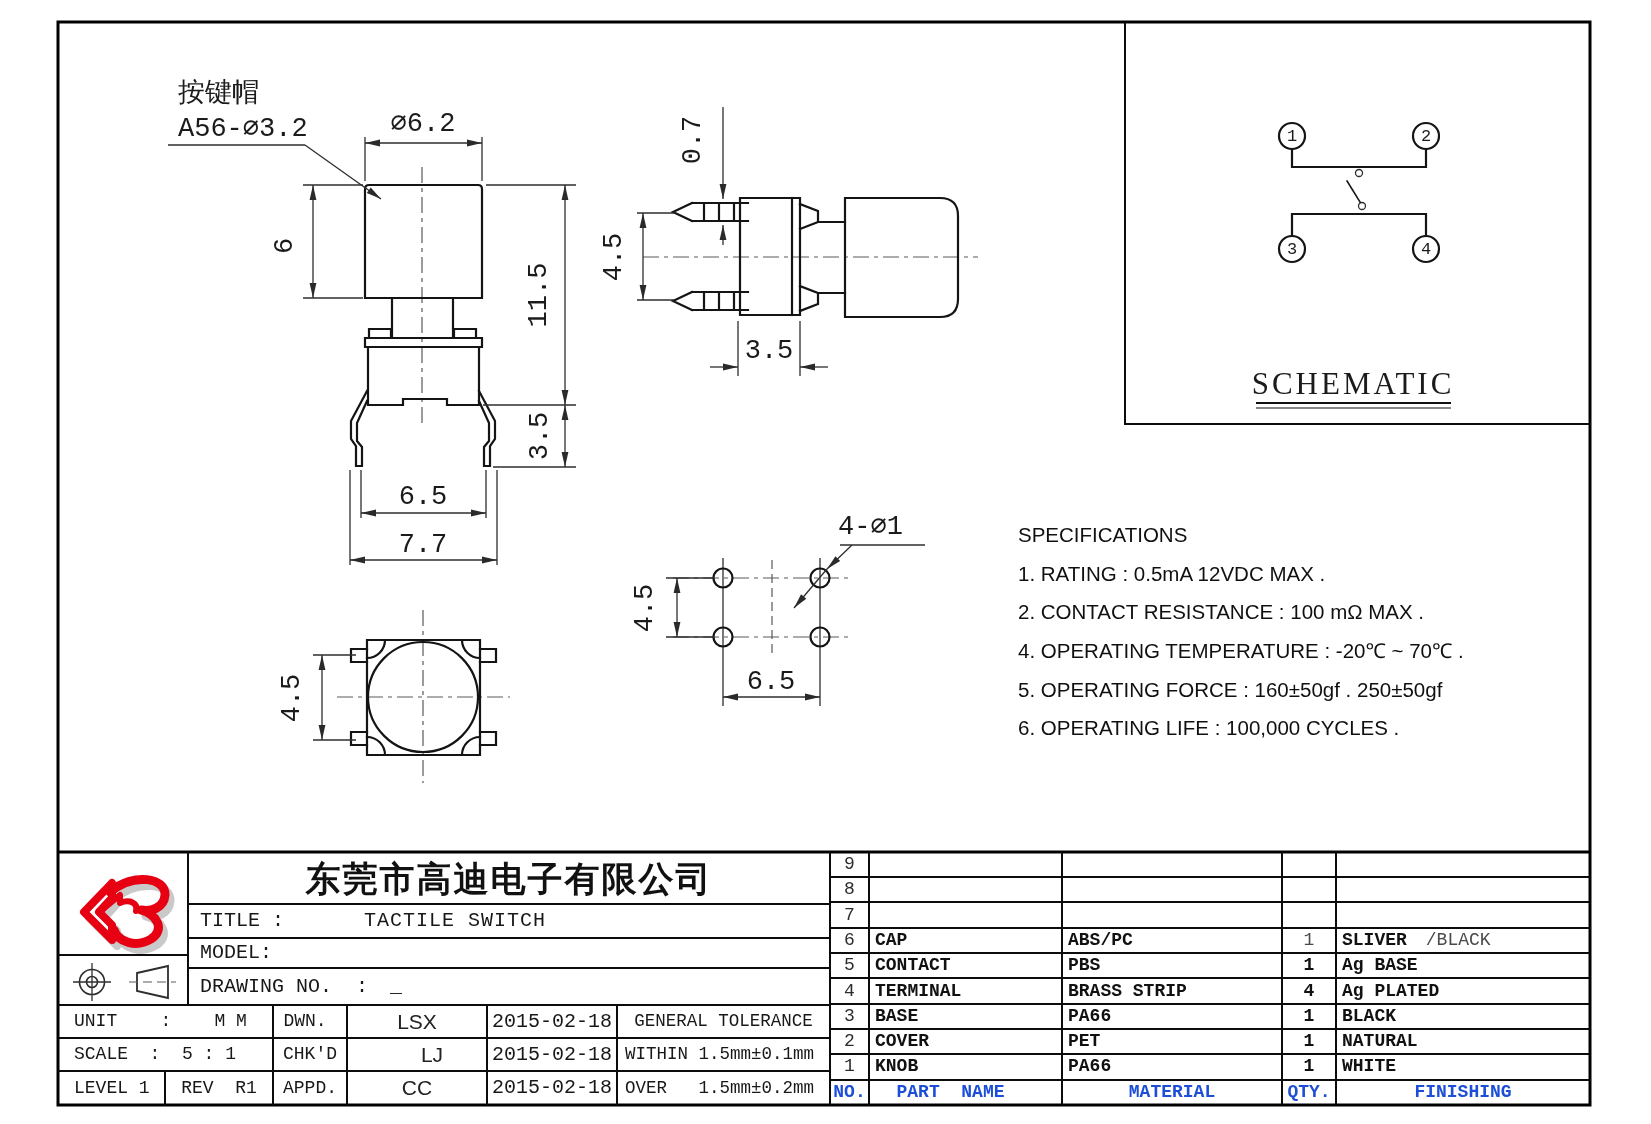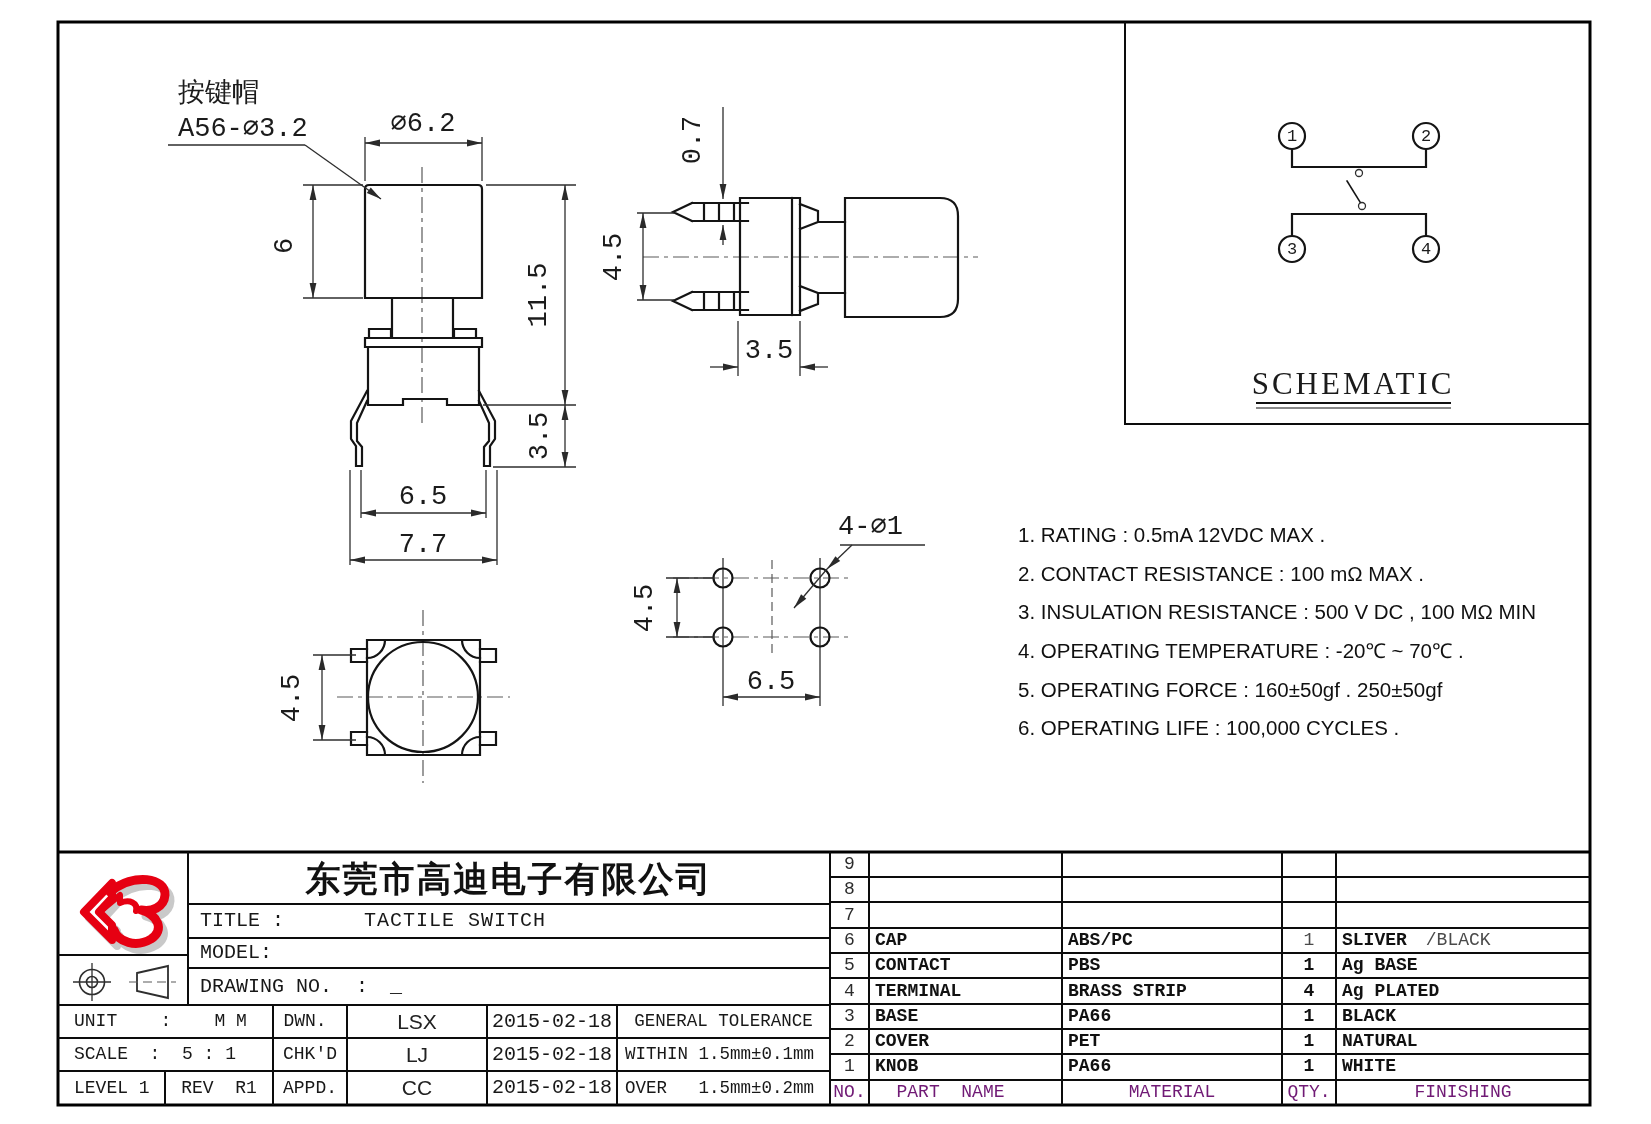--- a/index.html
+++ b/index.html
@@ -26,21 +26,21 @@
   .name-f{font-family:"Liberation Sans",sans-serif;font-size:21px;color:#222;}
   .ctr{text-align:center;}
   .pt-row{position:absolute;left:830px;width:760px;height:25.3px;line-height:25.3px;font-size:18px;}
   .pt-row span{position:absolute;top:0;height:25.3px;line-height:25.3px;white-space:pre;}
   .pt-no{left:0;width:39px;text-align:center;color:#2c2c2c;font-family:"Liberation Mono",monospace;}
   .pt-name{left:45px;font-family:"Liberation Mono",monospace;font-weight:bold;}
   .pt-mat{left:238px;font-family:"Liberation Mono",monospace;font-weight:bold;}
   .pt-qty{left:452px;width:54px;text-align:center;font-family:"Liberation Mono",monospace;font-weight:bold;}
   .pt-fin{left:512px;font-family:"Liberation Mono",monospace;font-weight:bold;}
   .lightt{font-weight:normal !important;color:#4a4a4a;}
-  .hdr span{font-weight:normal;color:#701a75;}
+  .hdr span{font-weight:bold;color:#1d4ed8;}
 </style>
 </head>
 <body>
 
 <svg class="abs" style="left:0;top:0" width="1651" height="1124" viewBox="0 0 1651 1124">
   <defs>
     <marker id="arr" orient="auto-start-reverse" markerUnits="userSpaceOnUse" markerWidth="17" markerHeight="8" refX="16" refY="4">
       <path d="M16,4 L1,0.6 L1,7.4 Z" fill="#2a2a2a"></path>
     </marker>
   </defs>
@@ -222,23 +222,23 @@
     </g>
     <g transform="translate(72,860)" stroke="#e60012" fill="none" stroke-linejoin="round" stroke-linecap="round">
       <path d="M12,52 L40,23 L40,38 L27,52 L40,65 L40,80 Z" stroke-width="8" fill="#fff"></path>
       <path d="M38,32 C62,12 94,18 93,35 C92,48 79,52 69,50 C86,55 93,70 79,79 C64,88 46,82 42,70" stroke-width="9"></path>
       <path d="M30,50 L48,35 L48,43 C58,39 66,43 64,51" stroke-width="6"></path>
     </g>
   </g>
 </svg>
 
 <div class="abs specs">
+  <div class="spec-line">SPECIFICATIONS</div>
   <div class="spec-line">1. RATING : 0.5mA 12VDC MAX .</div>
   <div class="spec-line">2. CONTACT RESISTANCE : 100 mΩ MAX .</div>
-  <div class="spec-line">3. INSULATION RESISTANCE : 500 V DC , 100 MΩ MIN</div>
   <div class="spec-line">4. OPERATING TEMPERATURE : -20℃ ~ 70℃ .</div>
   <div class="spec-line">5. OPERATING FORCE : 160±50gf . 250±50gf</div>
   <div class="spec-line">6. OPERATING LIFE : 100,000 CYCLES .</div>
 </div>
 
 <div class="abs tb-company">东莞市高迪电子有限公司</div>
 
 <div class="abs cad f20" style="left:200px;top:904px;height:34px;line-height:34px;">TITLE :</div>
 <div class="abs cad f20 ctr" style="left:250px;top:904px;width:410px;height:34px;line-height:34px;letter-spacing:1px;">TACTILE SWITCH</div>
 <div class="abs cad f20" style="left:200px;top:938px;height:30px;line-height:30px;">MODEL:</div>
@@ -248,21 +248,21 @@
 <div class="abs cad f18" style="left:74px;top:1005px;height:33px;line-height:33px;">UNIT    :    M M</div>
 <div class="abs cad f18" style="left:74px;top:1038px;height:37px;line-height:33px;">SCALE  :  5 : 1</div>
 <div class="abs cad f18" style="left:74px;top:1071px;height:34px;line-height:34px;">LEVEL 1</div>
 <div class="abs cad f18 ctr" style="left:165px;top:1071px;width:108px;height:34px;line-height:34px;">REV  R1</div>
 
 <div class="abs cad f18 ctr" style="left:273px;top:1005px;width:64px;height:33px;line-height:33px;">DWN.</div>
 <div class="abs cad f18 ctr" style="left:273px;top:1038px;width:74px;height:33px;line-height:33px;">CHK'D</div>
 <div class="abs cad f18 ctr" style="left:273px;top:1071px;width:74px;height:34px;line-height:34px;">APPD.</div>
 
 <div class="abs name-f ctr" style="left:347px;top:1005px;width:140px;height:33px;line-height:33px;">LSX</div>
-<div class="abs name-f ctr" style="left:347px;top:1038px;width:140px;height:33px;line-height:33px;border-radius:14px;">LJ</div>
+<div class="abs name-f ctr" style="left:362px;top:1038px;width:140px;height:33px;line-height:33px;border-radius:14px;">LJ</div>
 <div class="abs name-f ctr" style="left:347px;top:1071px;width:140px;height:34px;line-height:34px;">CC</div>
 
 <div class="abs cad f20 ctr" style="left:487px;top:1005px;width:130px;height:33px;line-height:33px;">2015-02-18</div>
 <div class="abs cad f20 ctr" style="left:487px;top:1038px;width:130px;height:33px;line-height:33px;">2015-02-18</div>
 <div class="abs cad f20 ctr" style="left:487px;top:1071px;width:130px;height:34px;line-height:34px;">2015-02-18</div>
 
 <div class="abs cad ctr" style="left:617px;top:1005px;width:213px;height:33px;line-height:33px;font-size:17.5px;">GENERAL TOLERANCE</div>
 <div class="abs cad" style="left:625px;top:1038px;height:33px;line-height:33px;font-size:17.5px;">WITHIN 1.5mm±0.1mm</div>
 <div class="abs cad" style="left:625px;top:1071px;height:34px;line-height:34px;font-size:17.5px;">OVER   1.5mm±0.2mm</div>
 

